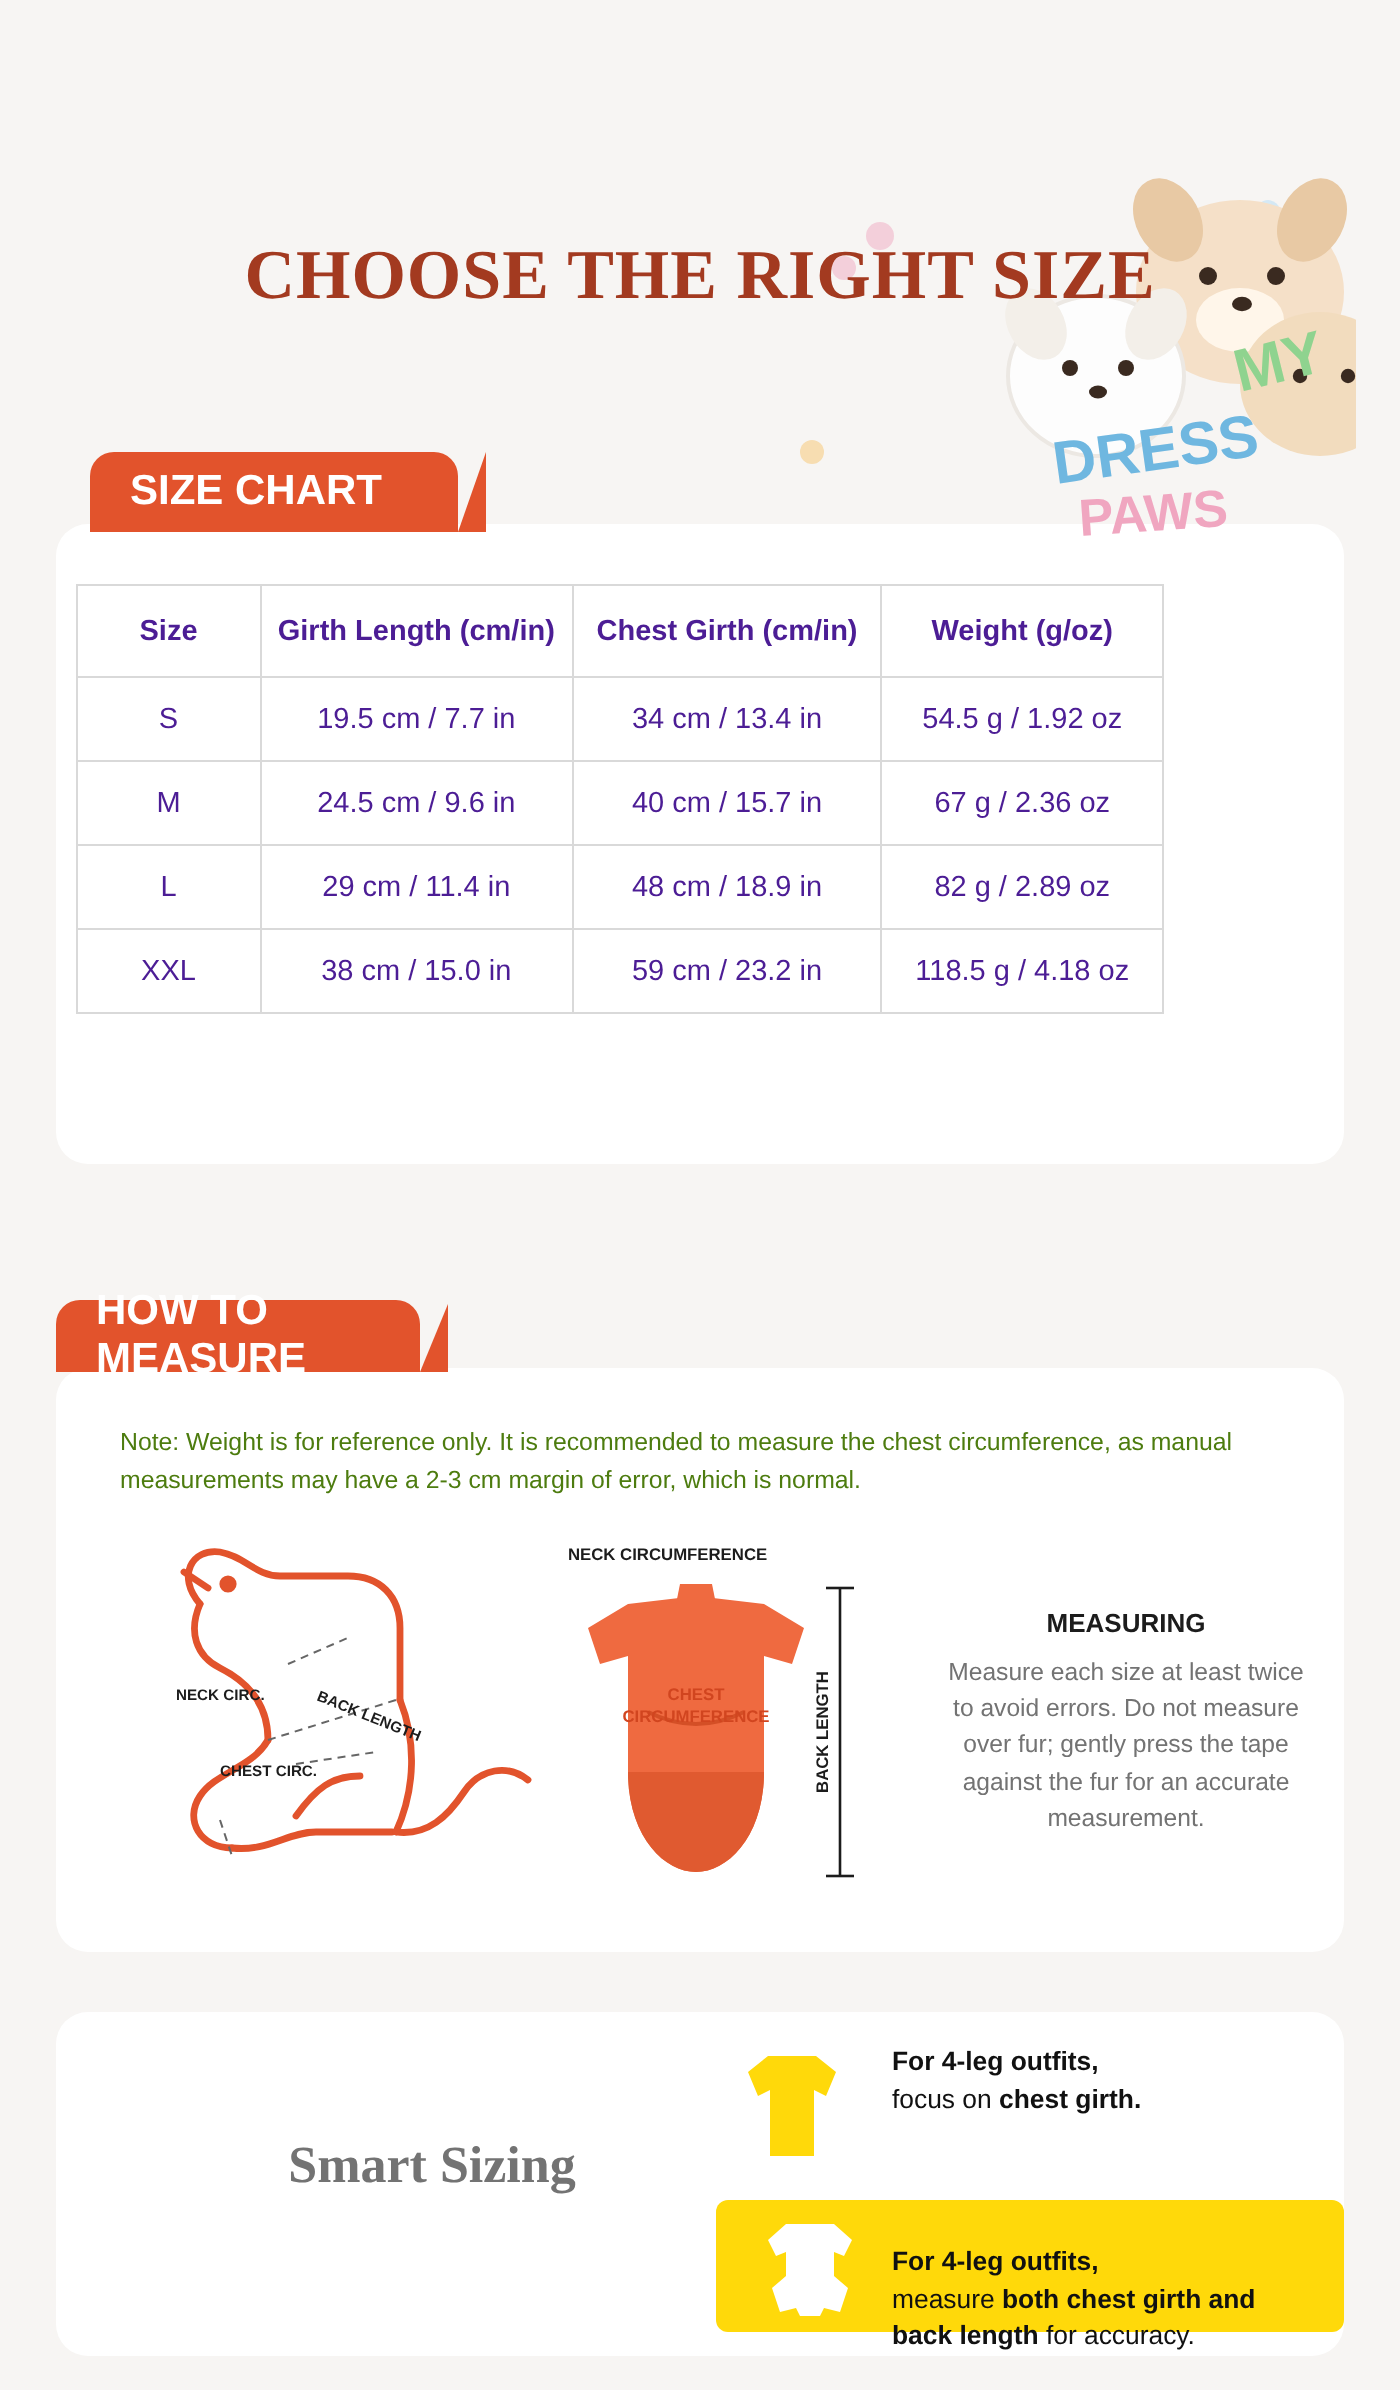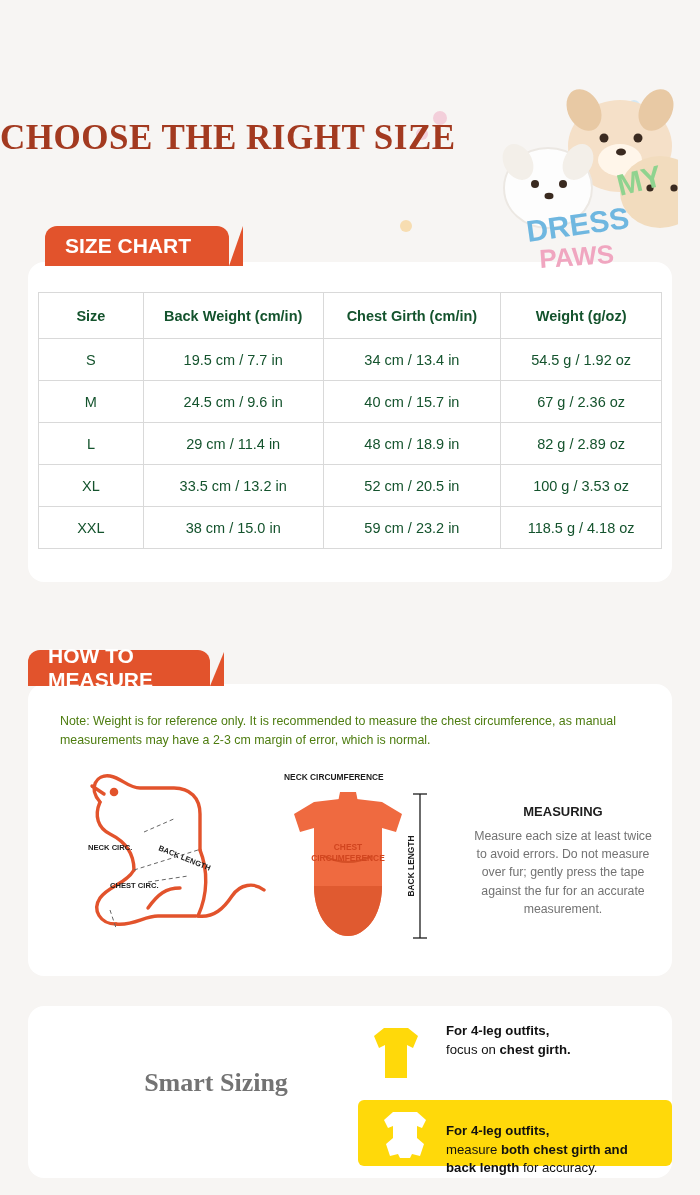--- a/index.html
+++ b/index.html
@@ -13,21 +13,21 @@
     position: relative;
     width: 700px; height: 1195px;
     background: #f7f5f3;
     overflow: hidden;
   }
 
   
   .title {
     position: absolute;
     top: 118px; left: 0; right: 0;
-    text-align: left;
+    text-align: center;
     font-family: "Liberation Serif", serif;
     font-weight: bold;
     font-size: 35px;
     letter-spacing: 0.5px;
     color: #a33a20;
     z-index: 3;
   }
 
   
   .dog-art {
@@ -67,24 +67,24 @@
   }
   .tab.small::after { border-width: 0 0 34px 14px; }
 
   
   #size-card { top: 262px; left: 28px; width: 644px; height: 320px; }
   #size-tab  { top: 226px; left: 28px; width: 184px; height: 40px; font-size: 21px; margin-left: 17px; }
 
   table.size {
     position: absolute;
     top: 30px; left: 10px;
-    width: 624px;
+    width: 544px;
     border-collapse: collapse;
     font-size: 14.5px;
-    color: #14532d;
+    color: #4c1d95;
   }
   table.size th, table.size td {
     border: 1px solid #d9d9d9;
     text-align: center;
     height: 42px;
     font-weight: normal;
   }
   table.size th { font-weight: bold; font-size: 14.5px; height: 46px; }
   table.size th:nth-child(1), table.size td:nth-child(1) { width: 105px; }
   table.size th:nth-child(2), table.size td:nth-child(2) { width: 180px; }
@@ -200,21 +200,21 @@
   <div class="title">CHOOSE THE RIGHT SIZE</div>
 
   <div class="tab" id="size-tab">
     <span>SIZE CHART</span>
   </div>
   <div class="card" id="size-card">
     <table class="size">
       <thead>
         <tr>
           <th>Size</th>
-          <th>Back Weight (cm/in)</th>
+          <th>Girth Length (cm/in)</th>
           <th>Chest Girth (cm/in)</th>
           <th>Weight (g/oz)</th>
         </tr>
       </thead>
       <tbody>
         <tr>
           <td>S</td>
           <td>19.5 cm / 7.7 in</td>
           <td>34 cm / 13.4 in</td>
           <td>54.5 g / 1.92 oz</td>
@@ -223,26 +223,20 @@
           <td>M</td>
           <td>24.5 cm / 9.6 in</td>
           <td>40 cm / 15.7 in</td>
           <td>67 g / 2.36 oz</td>
         </tr>
         <tr>
           <td>L</td>
           <td>29 cm / 11.4 in</td>
           <td>48 cm / 18.9 in</td>
           <td>82 g / 2.89 oz</td>
-        </tr>
-        <tr>
-          <td>XL</td>
-          <td>33.5 cm / 13.2 in</td>
-          <td>52 cm / 20.5 in</td>
-          <td>100 g / 3.53 oz</td>
         </tr>
         <tr>
           <td>XXL</td>
           <td>38 cm / 15.0 in</td>
           <td>59 cm / 23.2 in</td>
           <td>118.5 g / 4.18 oz</td>
         </tr>
       </tbody>
     </table>
   </div>

